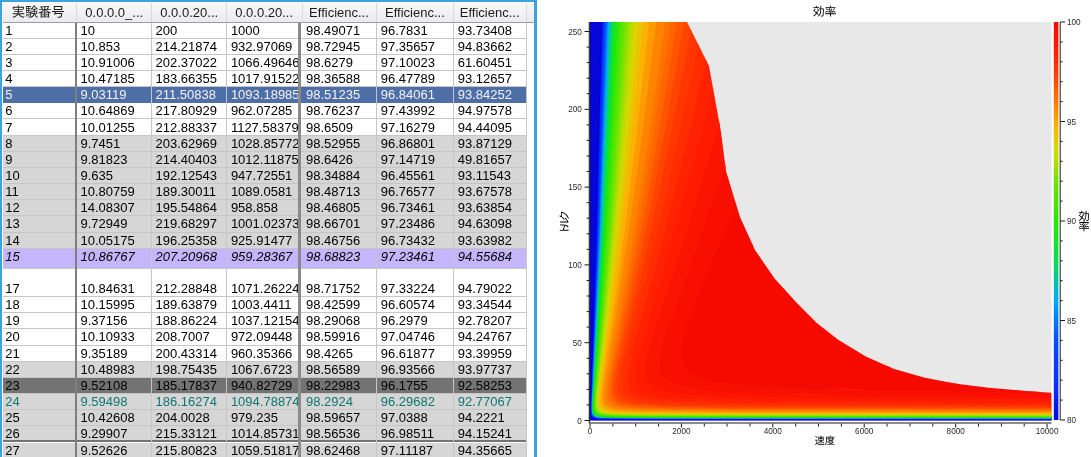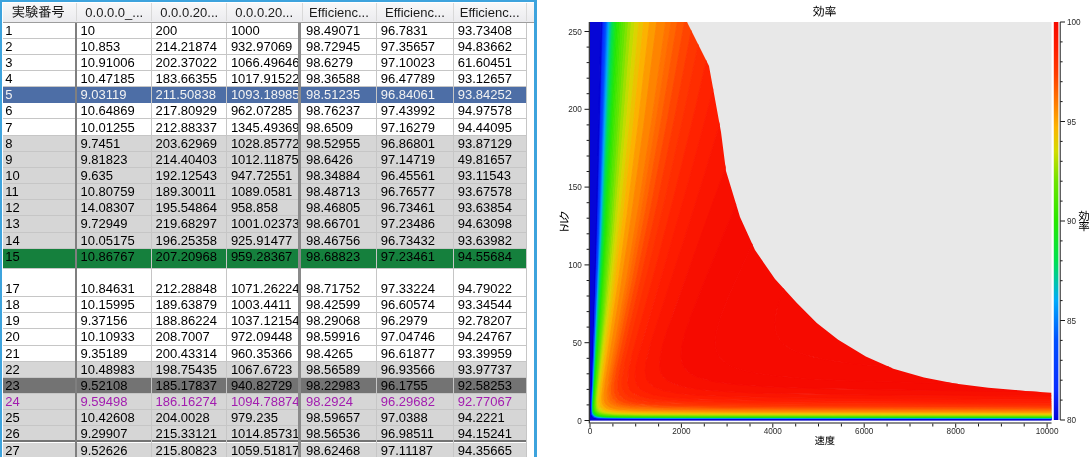--- a/index.html
+++ b/index.html
@@ -74,21 +74,21 @@
     <span style="left:153.0px">217.80929</span>
     <span style="left:228.4px">962.07285</span>
     <span style="left:303.5px">98.76237</span>
     <span style="left:378.3px">97.43992</span>
     <span style="left:455.3px">94.97578</span>
   </div>
 <div class="tr" style="top:119.50px;height:16.15px;background:#ffffff;color:#000;border-bottom:1px solid #c6c6c6;">
     <span style="left:2.7px">7</span>
     <span style="left:78.0px">10.01255</span>
     <span style="left:153.0px">212.88337</span>
-    <span style="left:228.4px">1345.49369</span>
+    <span style="left:228.4px">1127.58379</span>
     <span style="left:303.5px">98.6509</span>
     <span style="left:378.3px">97.16279</span>
     <span style="left:455.3px">94.44095</span>
   </div>
 <div class="tr" style="top:135.65px;height:16.15px;background:#d6d6d6;color:#000;border-bottom:1px solid #c6c6c6;">
     <span style="left:2.7px">8</span>
     <span style="left:78.0px">9.7451</span>
     <span style="left:153.0px">203.62969</span>
     <span style="left:228.4px">1028.85772</span>
     <span style="left:303.5px">98.52955</span>
@@ -142,21 +142,21 @@
   </div>
 <div class="tr" style="top:232.55px;height:16.15px;background:#d6d6d6;color:#000;border-bottom:1px solid #c6c6c6;">
     <span style="left:2.7px">14</span>
     <span style="left:78.0px">10.05175</span>
     <span style="left:153.0px">196.25358</span>
     <span style="left:228.4px">925.91477</span>
     <span style="left:303.5px">98.46756</span>
     <span style="left:378.3px">96.73432</span>
     <span style="left:455.3px">93.63982</span>
   </div>
-<div class="tr" style="top:248.70px;height:20px;background:#15803d;color:#000;border-bottom:1px solid #c6c6c6;">
+<div class="tr" style="top:248.70px;height:20px;background:#c4b5fd;color:#000;border-bottom:1px solid #c6c6c6;font-style:italic;">
     <span style="left:2.7px">15</span>
     <span style="left:78.0px">10.86767</span>
     <span style="left:153.0px">207.20968</span>
     <span style="left:228.4px">959.28367</span>
     <span style="left:303.5px">98.68823</span>
     <span style="left:378.3px">97.23461</span>
     <span style="left:455.3px">94.55684</span>
   </div>
 <div class="tr" style="top:264.85px;height:16.15px;background:#ffffff;color:#000;border-bottom:1px solid #c6c6c6;margin-top:16px;">
     <span style="left:2.7px">16</span>
@@ -223,21 +223,21 @@
   </div>
 <div class="tr" style="top:377.90px;height:16.15px;background:#737373;color:#000;border-bottom:1px solid #c6c6c6;">
     <span style="left:2.7px">23</span>
     <span style="left:78.0px">9.52108</span>
     <span style="left:153.0px">185.17837</span>
     <span style="left:228.4px">940.82729</span>
     <span style="left:303.5px">98.22983</span>
     <span style="left:378.3px">96.1755</span>
     <span style="left:455.3px">92.58253</span>
   </div>
-<div class="tr" style="top:394.05px;height:16.15px;background:#d6d6d6;color:#a21caf;border-bottom:1px solid #c6c6c6;">
+<div class="tr" style="top:394.05px;height:16.15px;background:#d6d6d6;color:#0f766e;border-bottom:1px solid #c6c6c6;">
     <span style="left:2.7px">24</span>
     <span style="left:78.0px">9.59498</span>
     <span style="left:153.0px">186.16274</span>
     <span style="left:228.4px">1094.78874</span>
     <span style="left:303.5px">98.2924</span>
     <span style="left:378.3px">96.29682</span>
     <span style="left:455.3px">92.77067</span>
   </div>
 <div class="tr" style="top:410.20px;height:16.15px;background:#d6d6d6;color:#000;border-bottom:1px solid #c6c6c6;">
     <span style="left:2.7px">25</span>

